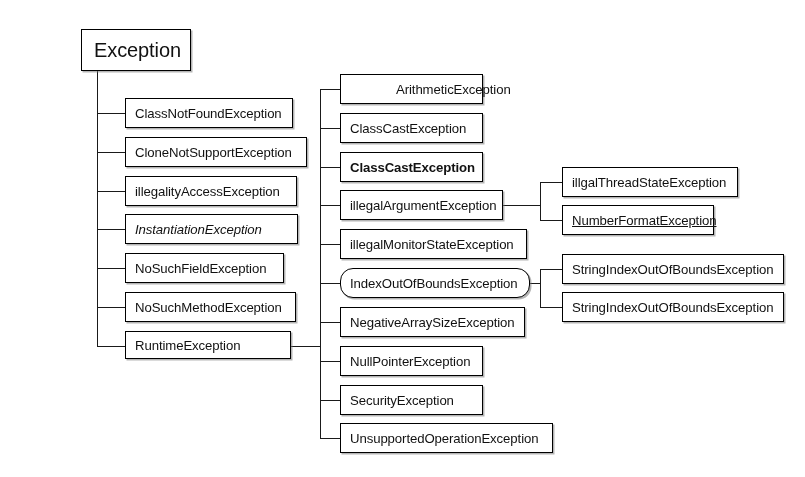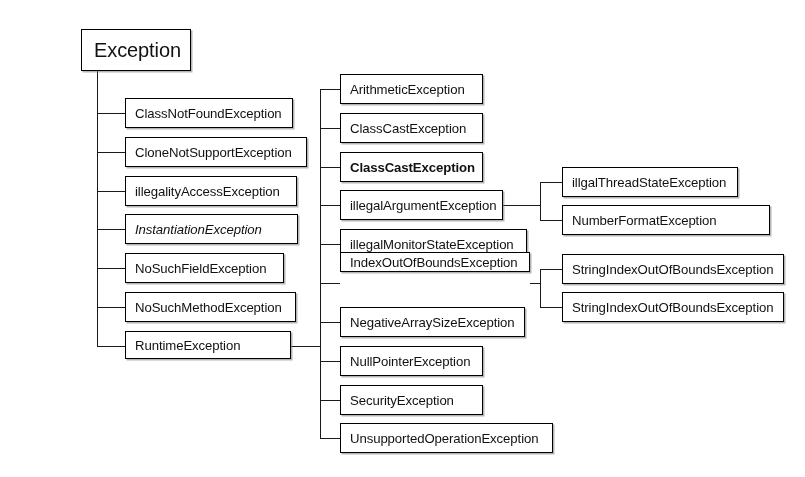--- a/index.html
+++ b/index.html
@@ -107,54 +107,54 @@
       </div>
       <div class="node lvl1" style="left: 85px; top: 253px; width: 159px; height: 30px; text-align: right;">
         <span class="node-label">NoSuchFieldException</span>
       </div>
       <div class="node lvl1" style="left: 85px; top: 292px; width: 171px; height: 30px;">
         <span class="node-label">NoSuchMethodException</span>
       </div>
       <div class="node lvl1" style="left: 85px; top: 331px; width: 166px; height: 28px;">
         <span class="node-label">RuntimeException</span>
       </div>
-      <div class="node lvl2" style="left: 300px; top: 74px; width: 143px; height: 30px;">
+      <div class="node lvl2" style="left: 300px; top: 74px; width: 143px; height: 30px; padding-left: 46px;">
         <span class="node-label">ArithmeticException</span>
       </div>
       <div class="node lvl2" style="left: 300px; top: 113px; width: 143px; height: 30px;">
         <span class="node-label">ClassCastException</span>
       </div>
       <div class="node lvl2" style="left: 300px; top: 152px; width: 143px; height: 30px; font-weight: bold;">
         <span class="node-label">ClassCastException</span>
       </div>
       <div class="node lvl2" style="left: 300px; top: 190px; width: 163px; height: 30px;">
         <span class="node-label">illegalArgumentException</span>
       </div>
       <div class="node lvl2" style="left: 300px; top: 229px; width: 187px; height: 30px;">
         <span class="node-label">illegalMonitorStateException</span>
       </div>
-      <div class="node lvl2" style="left: 300px; top: 252px; width: 190px; height: 20px;">
+      <div class="node lvl2" style="left: 300px; top: 268px; width: 190px; height: 30px; border-radius: 13px;">
         <span class="node-label">IndexOutOfBoundsException</span>
       </div>
       <div class="node lvl2" style="left: 300px; top: 307px; width: 185px; height: 30px;">
         <span class="node-label">NegativeArraySizeException</span>
       </div>
       <div class="node lvl2" style="left: 300px; top: 346px; width: 143px; height: 30px;">
         <span class="node-label">NullPointerException</span>
       </div>
       <div class="node lvl2" style="left: 300px; top: 385px; width: 143px; height: 30px;">
         <span class="node-label">SecurityException</span>
       </div>
       <div class="node lvl2" style="left: 300px; top: 423px; width: 213px; height: 30px;">
         <span class="node-label">UnsupportedOperationException</span>
       </div>
       <div class="node lvl3" style="left: 522px; top: 167px; width: 176px; height: 30px;">
         <span class="node-label">illgalThreadStateException</span>
       </div>
-      <div class="node lvl3" style="left: 522px; top: 205px; width: 208px; height: 30px;">
+      <div class="node lvl3" style="left: 522px; top: 205px; width: 152px; height: 30px; text-decoration: underline;">
         <span class="node-label">NumberFormatException</span>
       </div>
       <div class="node lvl3" style="left: 522px; top: 254px; width: 222px; height: 30px;">
         <span class="node-label">StringIndexOutOfBoundsException</span>
       </div>
       <div class="node lvl3" style="left: 522px; top: 292px; width: 222px; height: 30px;">
         <span class="node-label">StringIndexOutOfBoundsException</span>
       </div>
     </div>
 </div>

